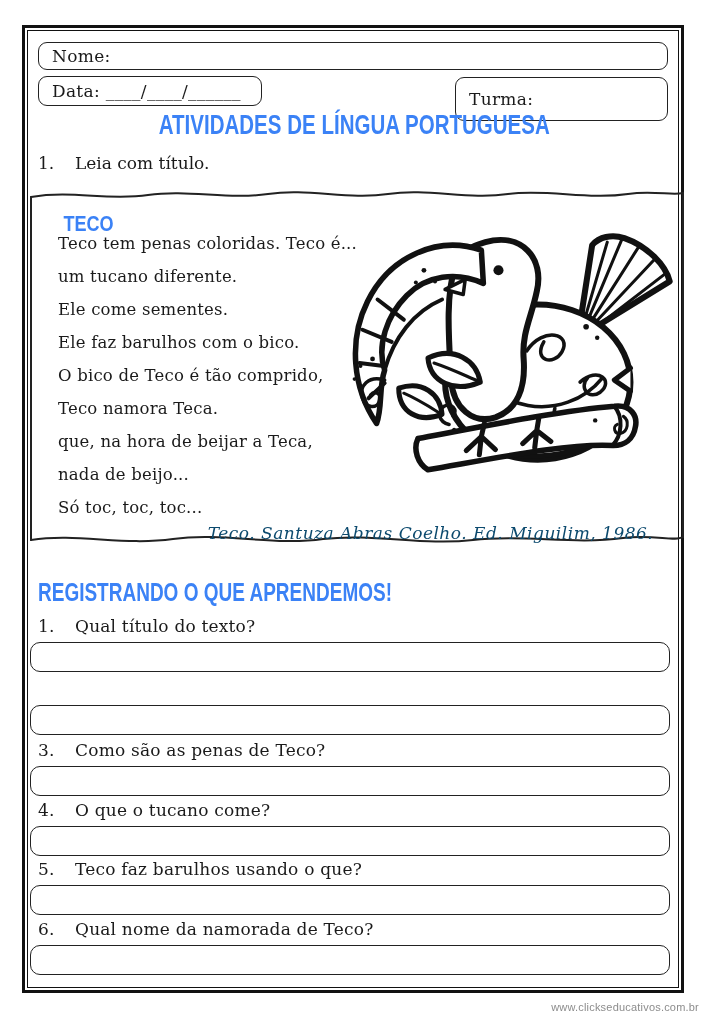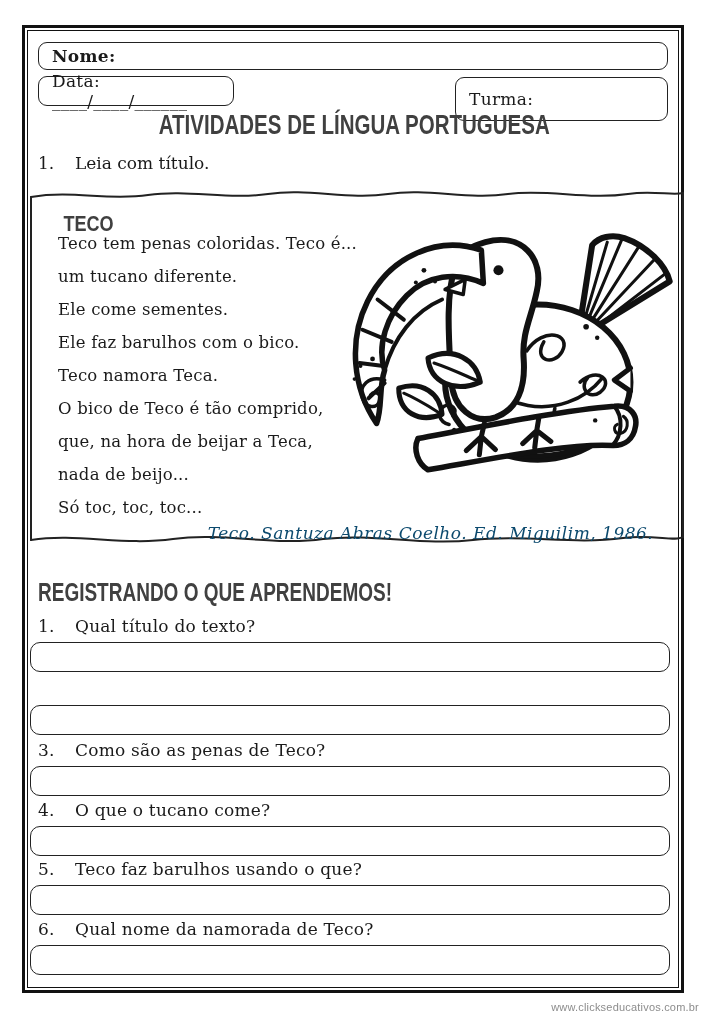--- a/index.html
+++ b/index.html
@@ -4,24 +4,24 @@
 <style>
   html,body{margin:0;padding:0;background:#fff;}
   .page{position:relative;width:709px;height:1024px;background:#fff;overflow:hidden;
         font-family:"DejaVu Serif","Liberation Serif",serif;color:#1a1a1a;}
   .frame-outer{position:absolute;left:22px;top:25px;width:656px;height:962px;
         border:3px solid #111;}
   .frame-inner{position:absolute;left:2px;top:2px;right:2px;bottom:2px;border:1px solid #111;}
   .fieldbox{position:absolute;border:1.6px solid #222;border-radius:9px;background:#fff;
         display:flex;align-items:center;padding-left:13px;box-sizing:border-box;
         font-size:17px;letter-spacing:.3px;}
-  .nome{left:38px;top:42px;width:630px;height:28px;font-weight:bold;}
-  .data{left:38px;top:76px;width:196px;height:30px;}
+  .nome{left:38px;top:42px;width:630px;height:28px;}
+  .data{left:38px;top:76px;width:224px;height:30px;}
   .turma{left:455px;top:77px;width:213px;height:44px;}
-  .display{font-family:"Liberation Sans",sans-serif;font-weight:800;color:#404040;
+  .display{font-family:"Liberation Sans",sans-serif;font-weight:800;color:#3b82f6;
         white-space:nowrap;}
   .main-title{position:absolute;left:0;top:110px;width:709px;text-align:center;font-size:27px;}
   .main-title span{display:inline-block;transform:scaleX(.76);transform-origin:center;}
   .instr{position:absolute;left:38px;top:153px;font-size:17px;}
   .instr .num{display:inline-block;width:37px;}
   .storybox{position:absolute;left:28px;top:183px;width:658px;height:370px;}
   .storybox svg.border{position:absolute;left:0;top:0;width:658px;height:370px;}
   .story-title{position:absolute;left:30px;top:28px;width:320px;text-align:left;
         font-size:22px;}
   .story-title span{display:inline-block;transform:scaleX(.82);transform-origin:center;}
@@ -77,22 +77,22 @@
 
     <div class="story-title display">
       <span>TECO</span>
     </div>
 
     <div class="story-text">
       <div>Teco tem penas coloridas. Teco é...</div>
       <div>um tucano diferente.</div>
       <div>Ele come sementes.</div>
       <div>Ele faz barulhos com o bico.</div>
+      <div>O bico de Teco é tão comprido,</div>
       <div>Teco namora Teca.</div>
-      <div>O bico de Teco é tão comprido,</div>
       <div>que, na hora de beijar a Teca,</div>
       <div>nada de beijo...</div>
       <div>Só toc, toc, toc...</div>
     </div>
 
     <svg class="toucan" viewBox="0 0 340 270">
       <g stroke="#111" stroke-linecap="round" stroke-linejoin="round" fill="none">
 
         <path d="M246,100 L259,16 C266,8 278,5 291,9 C314,17 332,36 336,52 L250,105 Z" fill="#fff" stroke-width="6"></path>
         <path d="M252,88 L274,13" stroke-width="3"></path>

